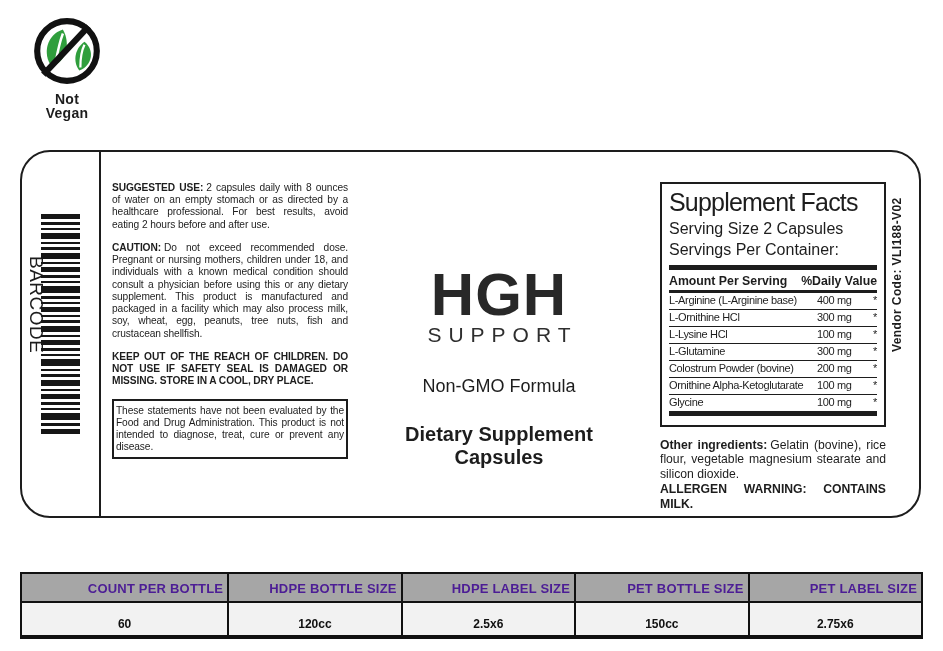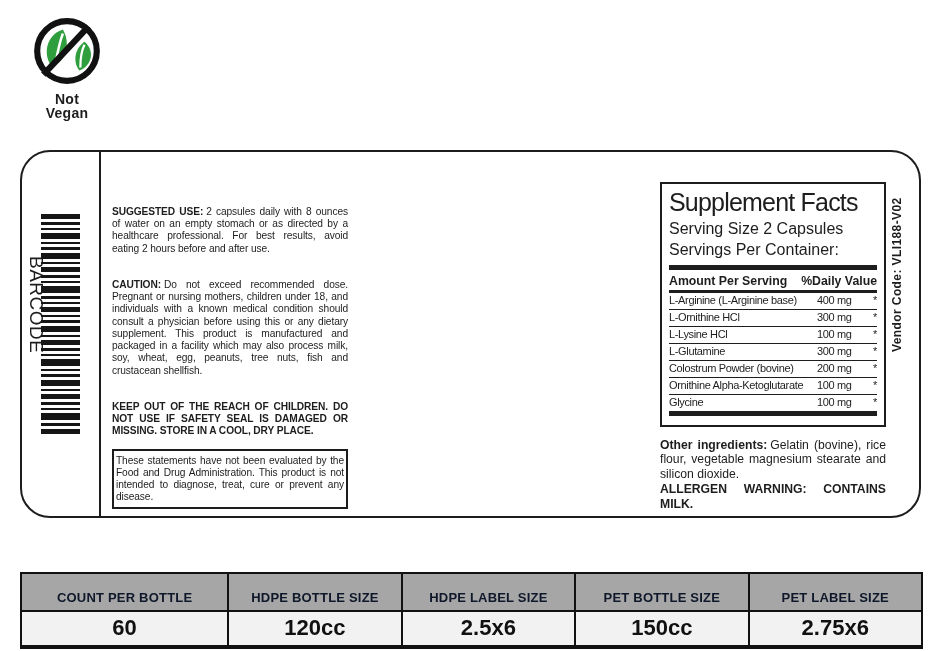--- a/index.html
+++ b/index.html
@@ -23,21 +23,21 @@
   .divider{position:absolute;left:77px;top:0;bottom:0;width:2px;background:var(--ink);}
 
   
   .barcode-text{position:absolute;left:3px;top:104px;writing-mode:vertical-rl;
     font-size:19px;letter-spacing:.5px;color:var(--ink);}
   .barcode-stripes{position:absolute;left:19px;top:62px;width:39px;height:224px;}
 
   
   .left-col{position:absolute;left:90px;top:30px;width:236px;font-size:10.2px;
     line-height:1.2;text-align:justify;letter-spacing:-.1px;}
-  .left-col p{margin-bottom:11px;margin-top:24px;}
+  .left-col p{margin-bottom:11px;}
   .lead{font-weight:bold;margin-right:3px;}
   .keep-out{font-weight:bold;margin-bottom:9px;}
   .fda-box{border:2px solid var(--ink);padding:4px 2px;text-align:justify;}
 
   
   .center-col{position:absolute;left:302px;top:0;width:350px;text-align:center;}
   .hgh{margin-top:113px;font-size:60px;font-weight:bold;line-height:1.0;
     letter-spacing:1px;color:#282828;}
   .support{font-size:21px;letter-spacing:7px;margin-left:7px;margin-top:-2px;
     color:#2e2e2e;}
@@ -65,25 +65,25 @@
   .allergen{font-weight:bold;font-size:12.2px;line-height:1.25;}
 
   
   .vendor{position:absolute;left:868px;top:30px;height:170px;
     writing-mode:vertical-rl;transform:rotate(180deg);
     font-size:12px;font-weight:bold;letter-spacing:.4px;white-space:nowrap;}
 
   
   .spec-table{position:absolute;left:20px;top:572px;width:903px;
     border-collapse:collapse;table-layout:fixed;}
-  .spec-table th{background:var(--th-bg);color:#0f172a;font-size:13px;
-    font-weight:bold;letter-spacing:.2px;padding:16px 4px 5px;
-    border:2px solid #111;text-align:center;}
-  .spec-table td{background:var(--td-bg);color:#111;font-size:22px;
-    font-weight:bold;padding:3px 4px 4px;border:2px solid #111;
+  .spec-table th{background:var(--th-bg);color:#4c1d95;font-size:13px;
+    font-weight:bold;letter-spacing:.2px;padding:7px 4px 5px;
+    border:2px solid #111;text-align:right;}
+  .spec-table td{background:var(--td-bg);color:#111;font-size:12px;
+    font-weight:bold;padding:14px 4px 4px;border:2px solid #111;
     border-bottom:4px solid #111;text-align:center;}
 </style>
 </head>
 <body>
 
 <div class="not-vegan">
   <svg width="74" height="74" viewBox="0 0 72 72">
     <circle cx="36" cy="36" r="29" fill="none" stroke="#111" stroke-width="6"></circle>
     <path class="leaf" fill="var(--leaf)" d="M32 15 C16 20 12 39 21 51 C35 47 40 29 32 15 Z"></path>
     <path d="M25 47 C27 36 29 27 32 19" fill="none" stroke="#fff" stroke-width="2.4"></path>
@@ -139,20 +139,29 @@
     </g>
   </svg>
 
   <div class="left-col">
     <p><span class="lead">SUGGESTED USE:</span><span>2 capsules daily with 8 ounces of water on an empty stomach or as directed by a healthcare professional. For best results, avoid eating 2 hours before and after use.</span></p>
     <p><span class="lead">CAUTION:</span><span>Do not exceed recommended dose. Pregnant or nursing mothers, children under 18, and individuals with a known medical condition should consult a physician before using this or any dietary supplement. This product is manufactured and packaged in a facility which may also process milk, soy, wheat, egg, peanuts, tree nuts, fish and crustacean shellfish.</span></p>
     <p class="keep-out">KEEP OUT OF THE REACH OF CHILDREN. DO NOT USE IF SAFETY SEAL IS DAMAGED OR MISSING. STORE IN A COOL, DRY PLACE.</p>
     <div class="fda-box"><span>These statements have not been evaluated by the Food and Drug Administration. This product is not intended to diagnose, treat, cure or prevent any disease.</span></div>
   </div>
 
+  <div class="center-col">
+    <div class="hgh">HGH</div>
+    <div class="support">SUPPORT</div>
+    <div class="nongmo">Non-GMO Formula</div>
+    <div class="dietary">
+      <div>Dietary Supplement</div>
+      <div>Capsules</div>
+    </div>
+  </div>
 
   <div class="facts-col">
     <div class="facts-panel">
       <div class="sf-title">Supplement Facts</div>
       <div class="sf-serving">Serving Size 2 Capsules</div>
       <div class="sf-serving">Servings Per Container:</div>
       <div class="sf-bar"></div>
       <div class="sf-head">
         <span>Amount Per Serving</span>
         <span>%Daily Value</span>

